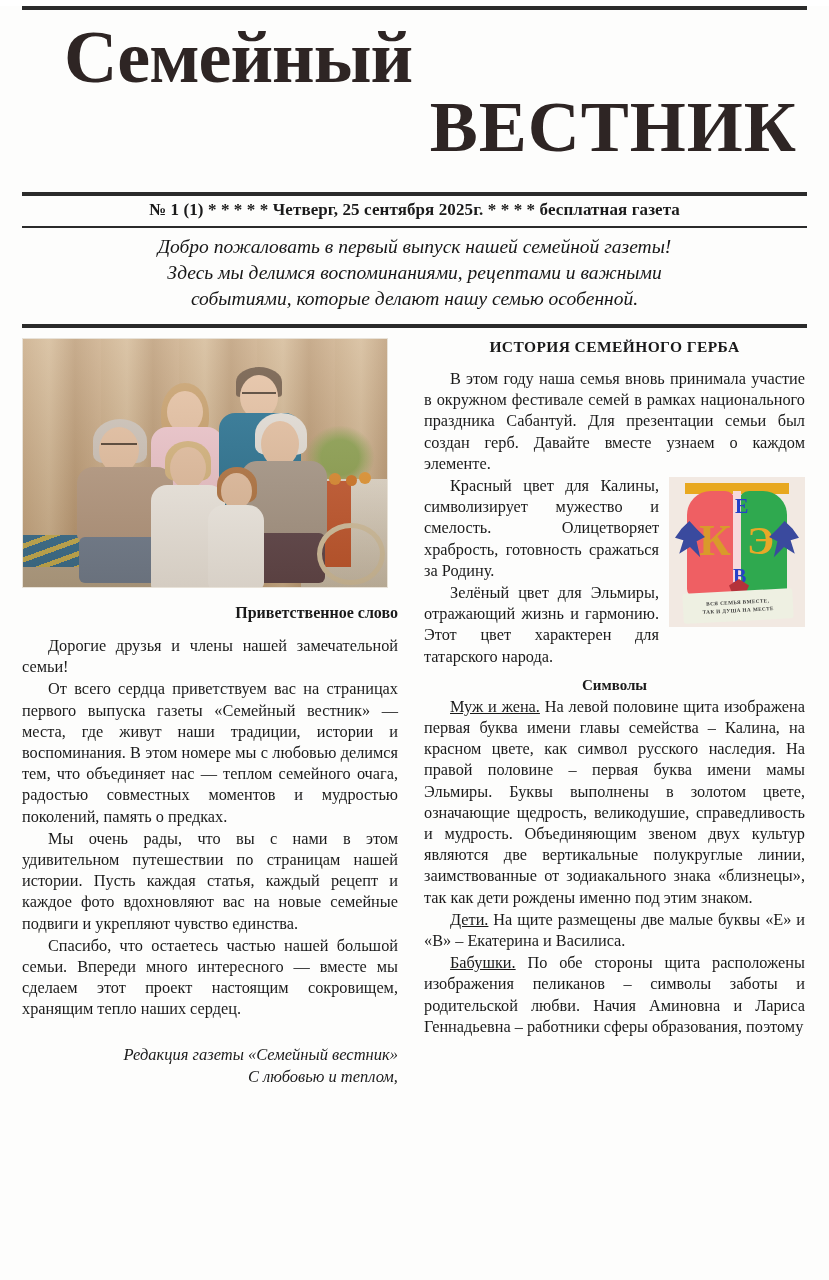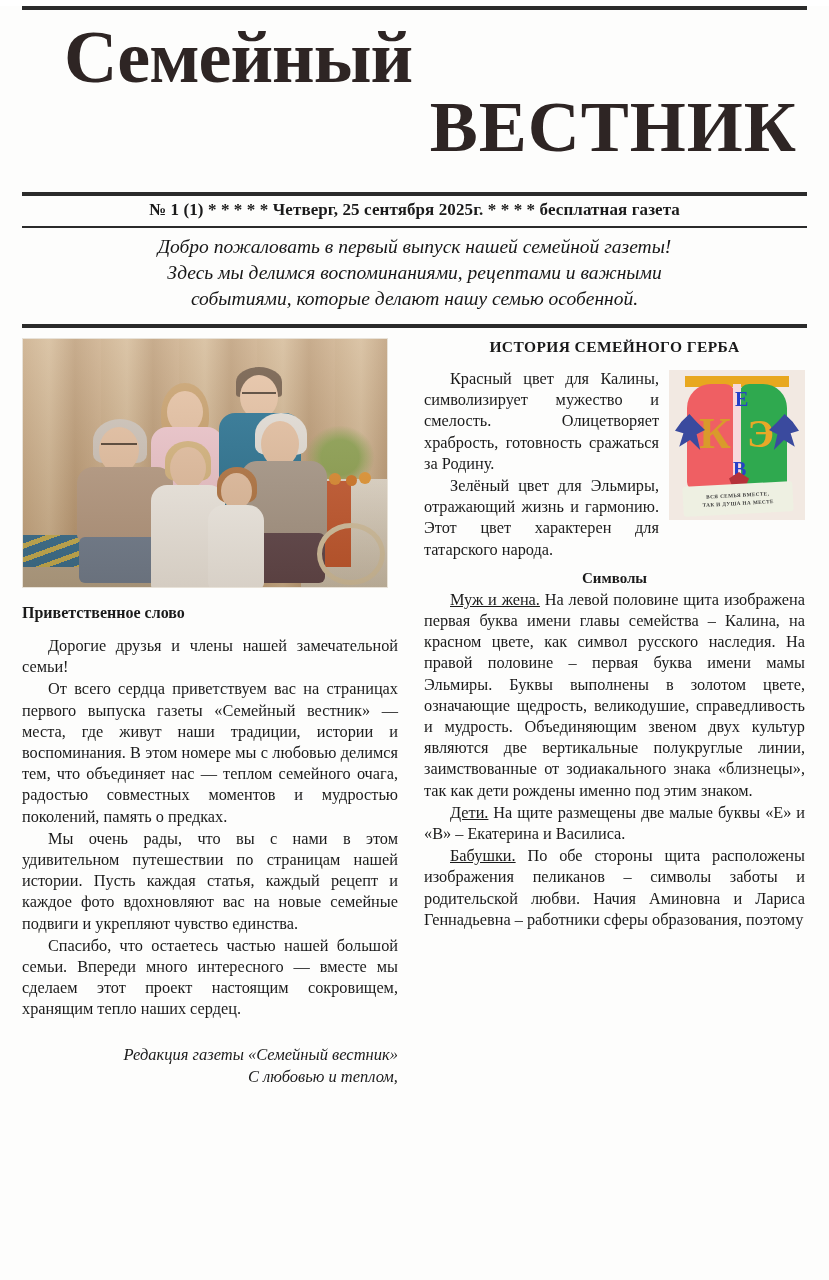--- a/index.html
+++ b/index.html
@@ -123,21 +123,21 @@
     text-align: justify;
     text-indent: 26px;
     margin: 0 0 1px 0;
     hyphens: none;
   }
   p.body .lead {
     text-decoration: underline;
     font-weight: normal;
   }
   .caption-head {
-    text-align: left;
+    text-align: right;
     font-weight: bold;
     font-size: 16px;
     margin: 16px 0 13px 0;
   }
   .signoff {
     text-align: right;
     font-style: italic;
     font-size: 16.5px;
     line-height: 22px;
     margin-top: 24px;
@@ -385,20 +385,21 @@
       <div class="signoff">
         <div>Редакция газеты «Семейный вестник»</div>
         <div>С любовью и теплом,</div>
       </div>
     </div>
 
     <div class="col col-right">
 
       <div class="article-head">ИСТОРИЯ СЕМЕЙНОГО ГЕРБА</div>
 
+      <p class="body">В этом году наша семья вновь принимала участие в окружном фестивале семей в рамках национального праздника Сабантуй. Для презентации семьи был создан герб. Давайте вместе узнаем о каждом элементе.</p>
 
       <div class="crest-wrap">
         <div class="crest">
           <div class="crest-paper"></div>
           <div class="crest-topbar"></div>
           <div class="half-red"></div>
           <div class="half-green"></div>
           <div class="mid-gap"></div>
 
           <div class="ltr ltr-k">К</div>

